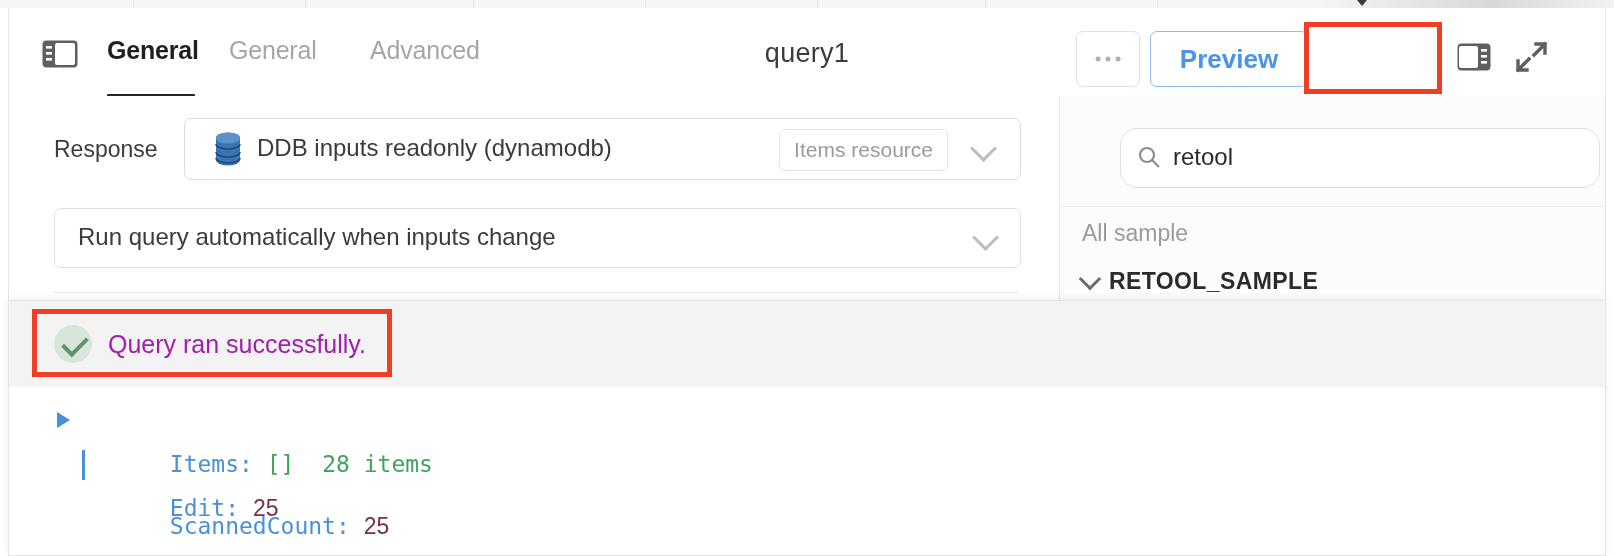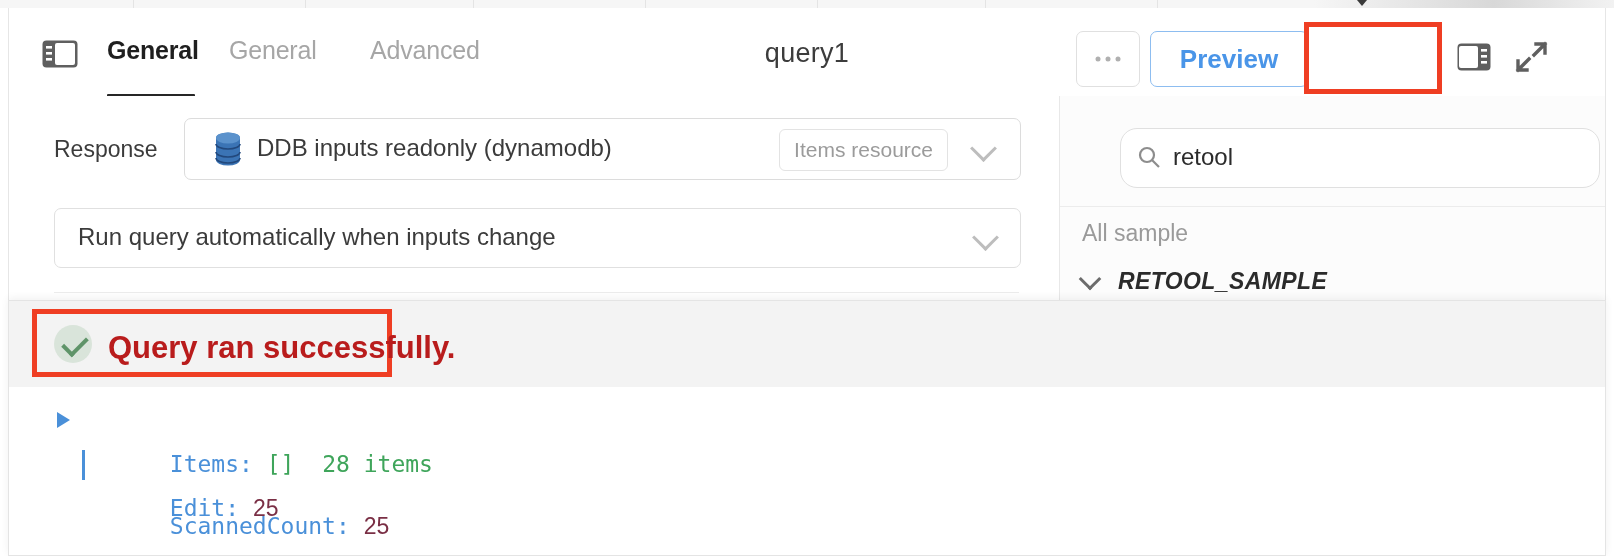--- a/index.html
+++ b/index.html
@@ -80,36 +80,36 @@
   .trig-text{position:absolute;left:23px;top:14px;font-size:24px;color:#3b3b3b;}
   .divider-hair{position:absolute;left:45px;top:196px;width:965px;height:1px;background:#ececec;}
 
   
   .search-wrap{position:absolute;left:20px;top:32px;width:478px;height:58px;border:1px solid #e0e0e0;
      border-radius:17px;background:#fff;cursor:text;margin-left:40px;}
   .search-icon{position:absolute;left:17px;top:17px;width:22px;height:22px;}
   .search-val{position:absolute;left:52px;top:14px;font-size:24px;color:#2b2b2b;}
   .right-sep{position:absolute;left:0;top:110px;width:100%;height:1px;background:#ececec;}
   .all-tables{position:absolute;left:22px;top:124px;font-size:23px;color:#9a9a9a;}
-  .schema-row{position:absolute;left:22px;top:172px;display:flex;align-items:center;gap:20px;cursor:pointer;font-style:italic;}
+  .schema-row{position:absolute;left:22px;top:172px;display:flex;align-items:center;gap:11px;cursor:pointer;}
   .schema-chev{width:13px;height:13px;border-right:3px solid #6c6c6c;border-bottom:3px solid #6c6c6c;
      transform:rotate(45deg);margin-top:-6px;}
   .schema-name{font-size:23px;color:#2b2b2b;font-weight:700;letter-spacing:0.4px;}
 
   
   .results{position:absolute;left:8px;top:300px;width:1598px;height:256px;background:#fff;
      border:1px solid #e4e4e4;box-sizing:border-box;box-shadow:0 -2px 8px rgba(0,0,0,0.06);}
   .banner{position:absolute;left:0;top:0;width:1596px;height:86px;background:#f3f3f3;
      border-bottom:1px solid #e8e8e8;}
   .banner-hl{position:absolute;left:23px;top:8px;width:360px;height:68px;border:5px solid #ef3e23;
      box-sizing:border-box;}
   .ok-circle{position:absolute;left:45px;top:24px;width:38px;height:38px;border-radius:50%;background:#d9e4da;}
   .ok-check{position:absolute;left:54px;top:35px;width:20px;height:11px;
      border-left:4px solid #5f9469;border-bottom:4px solid #5f9469;transform:rotate(-45deg);}
-  .banner-text{position:absolute;left:99px;top:29px;font-size:31px;color:#b91c1c;font-weight:bold;}
+  .banner-text{position:absolute;left:99px;top:29px;font-size:25px;color:#a21caf;}
 
   .json{position:absolute;left:0;top:86px;right:0;bottom:0;background:#fff;
         font-family:"DejaVu Sans Mono","Liberation Mono",monospace;font-size:23px;padding-top:12px;box-sizing:border-box;}
   .jline{position:relative;height:44px;padding-left:50px;white-space:pre;}
   .jtri{position:absolute;left:48px;top:13px;width:0;height:0;border-left:13px solid #4a90d9;
      border-top:8px solid transparent;border-bottom:8px solid transparent;cursor:pointer;}
   .k{color:#4a90d9;}
   .brk{color:#3fa55b;}
   .cnt{color:#3fa55b;}
   .num{color:#7a2f45;font-family:"Liberation Sans",sans-serif;font-weight:400;}

